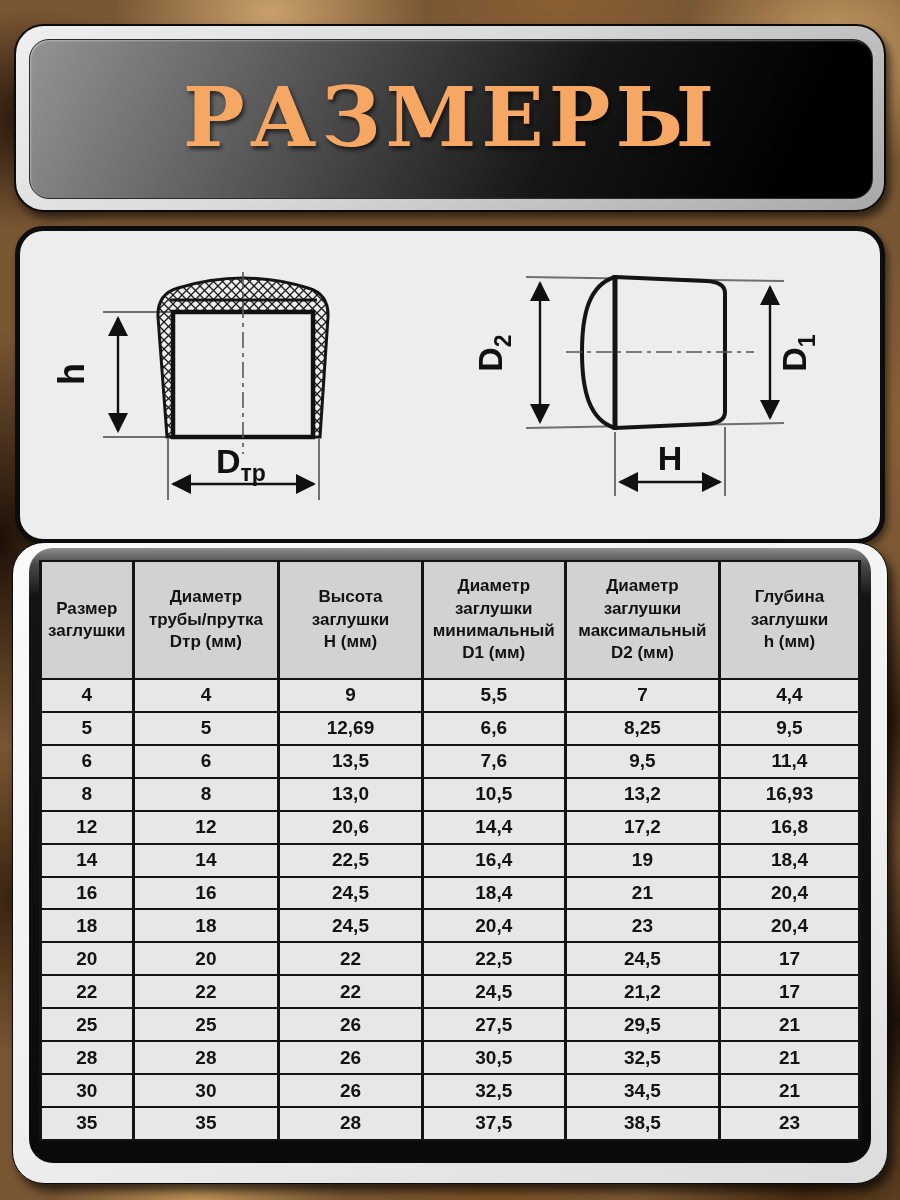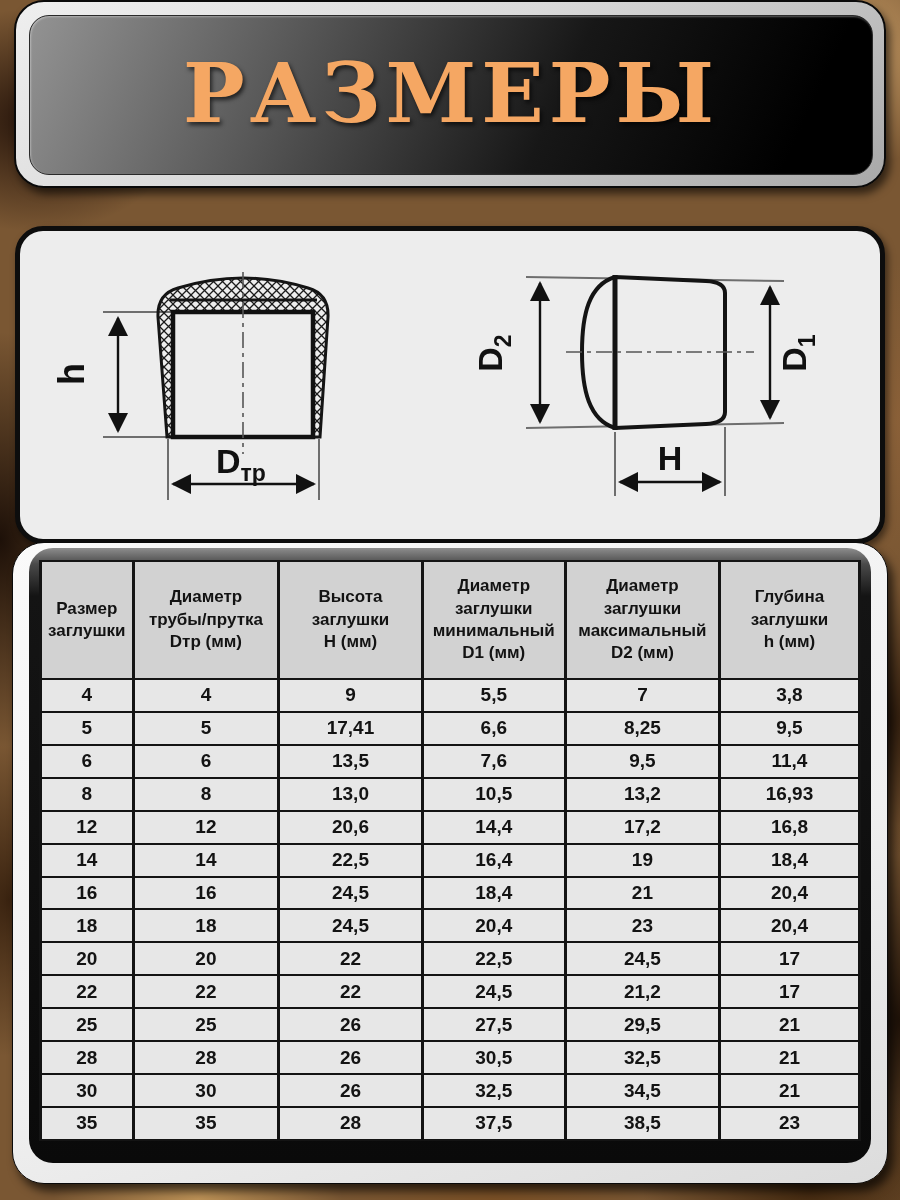--- a/index.html
+++ b/index.html
@@ -16,21 +16,21 @@
       radial-gradient(ellipse 260px 200px at 93% 4%, #c69c66 0%, rgba(198,156,102,0) 60%),
       radial-gradient(ellipse 300px 260px at 99% 35%, #8a6038 0%, rgba(138,96,56,0) 60%),
       radial-gradient(ellipse 240px 220px at 98% 60%, #2e1b0c 0%, rgba(46,27,12,0) 62%),
       radial-gradient(ellipse 280px 180px at 90% 99%, #42280f 0%, rgba(66,40,15,0) 60%),
       radial-gradient(ellipse 260px 170px at 55% 100%, #7a5026 0%, rgba(122,80,38,0) 60%),
       radial-gradient(ellipse 240px 170px at 22% 100%, #bd9257 0%, rgba(189,146,87,0) 60%),
       radial-gradient(ellipse 200px 300px at 100% 85%, #1f1208 0%, rgba(31,18,8,0) 65%);
   }
   
   .banner{
-    position:absolute;left:14px;right:14px;top:0;height:188px;
+    position:absolute;left:14px;right:14px;top:24px;height:188px;
     border-radius:30px;
     background:linear-gradient(150deg,#efefef 0%,#d9d9d9 45%,#a8a8a8 100%);
     border:2px solid #0a0a0a;
     box-shadow:4px 6px 9px rgba(0,0,0,.6);
     padding:13px;box-sizing:border-box;
   }
   .banner-inner{
     width:100%;height:100%;border-radius:20px;
     background:linear-gradient(115deg,#939393 0%,#585858 30%,#171717 62%,#000 90%);
     border:1px solid #2a2a2a;
@@ -181,26 +181,26 @@
 h (мм)</th>
           </tr>
         </thead>
       <tbody>
           <tr>
             <td>4</td>
             <td>4</td>
             <td>9</td>
             <td>5,5</td>
             <td>7</td>
-            <td>3,8</td>
+            <td>4,4</td>
           </tr>
           <tr>
             <td>5</td>
             <td>5</td>
-            <td>17,41</td>
+            <td>12,69</td>
             <td>6,6</td>
             <td>8,25</td>
             <td>9,5</td>
           </tr>
           <tr>
             <td>6</td>
             <td>6</td>
             <td>13,5</td>
             <td>7,6</td>
             <td>9,5</td>

